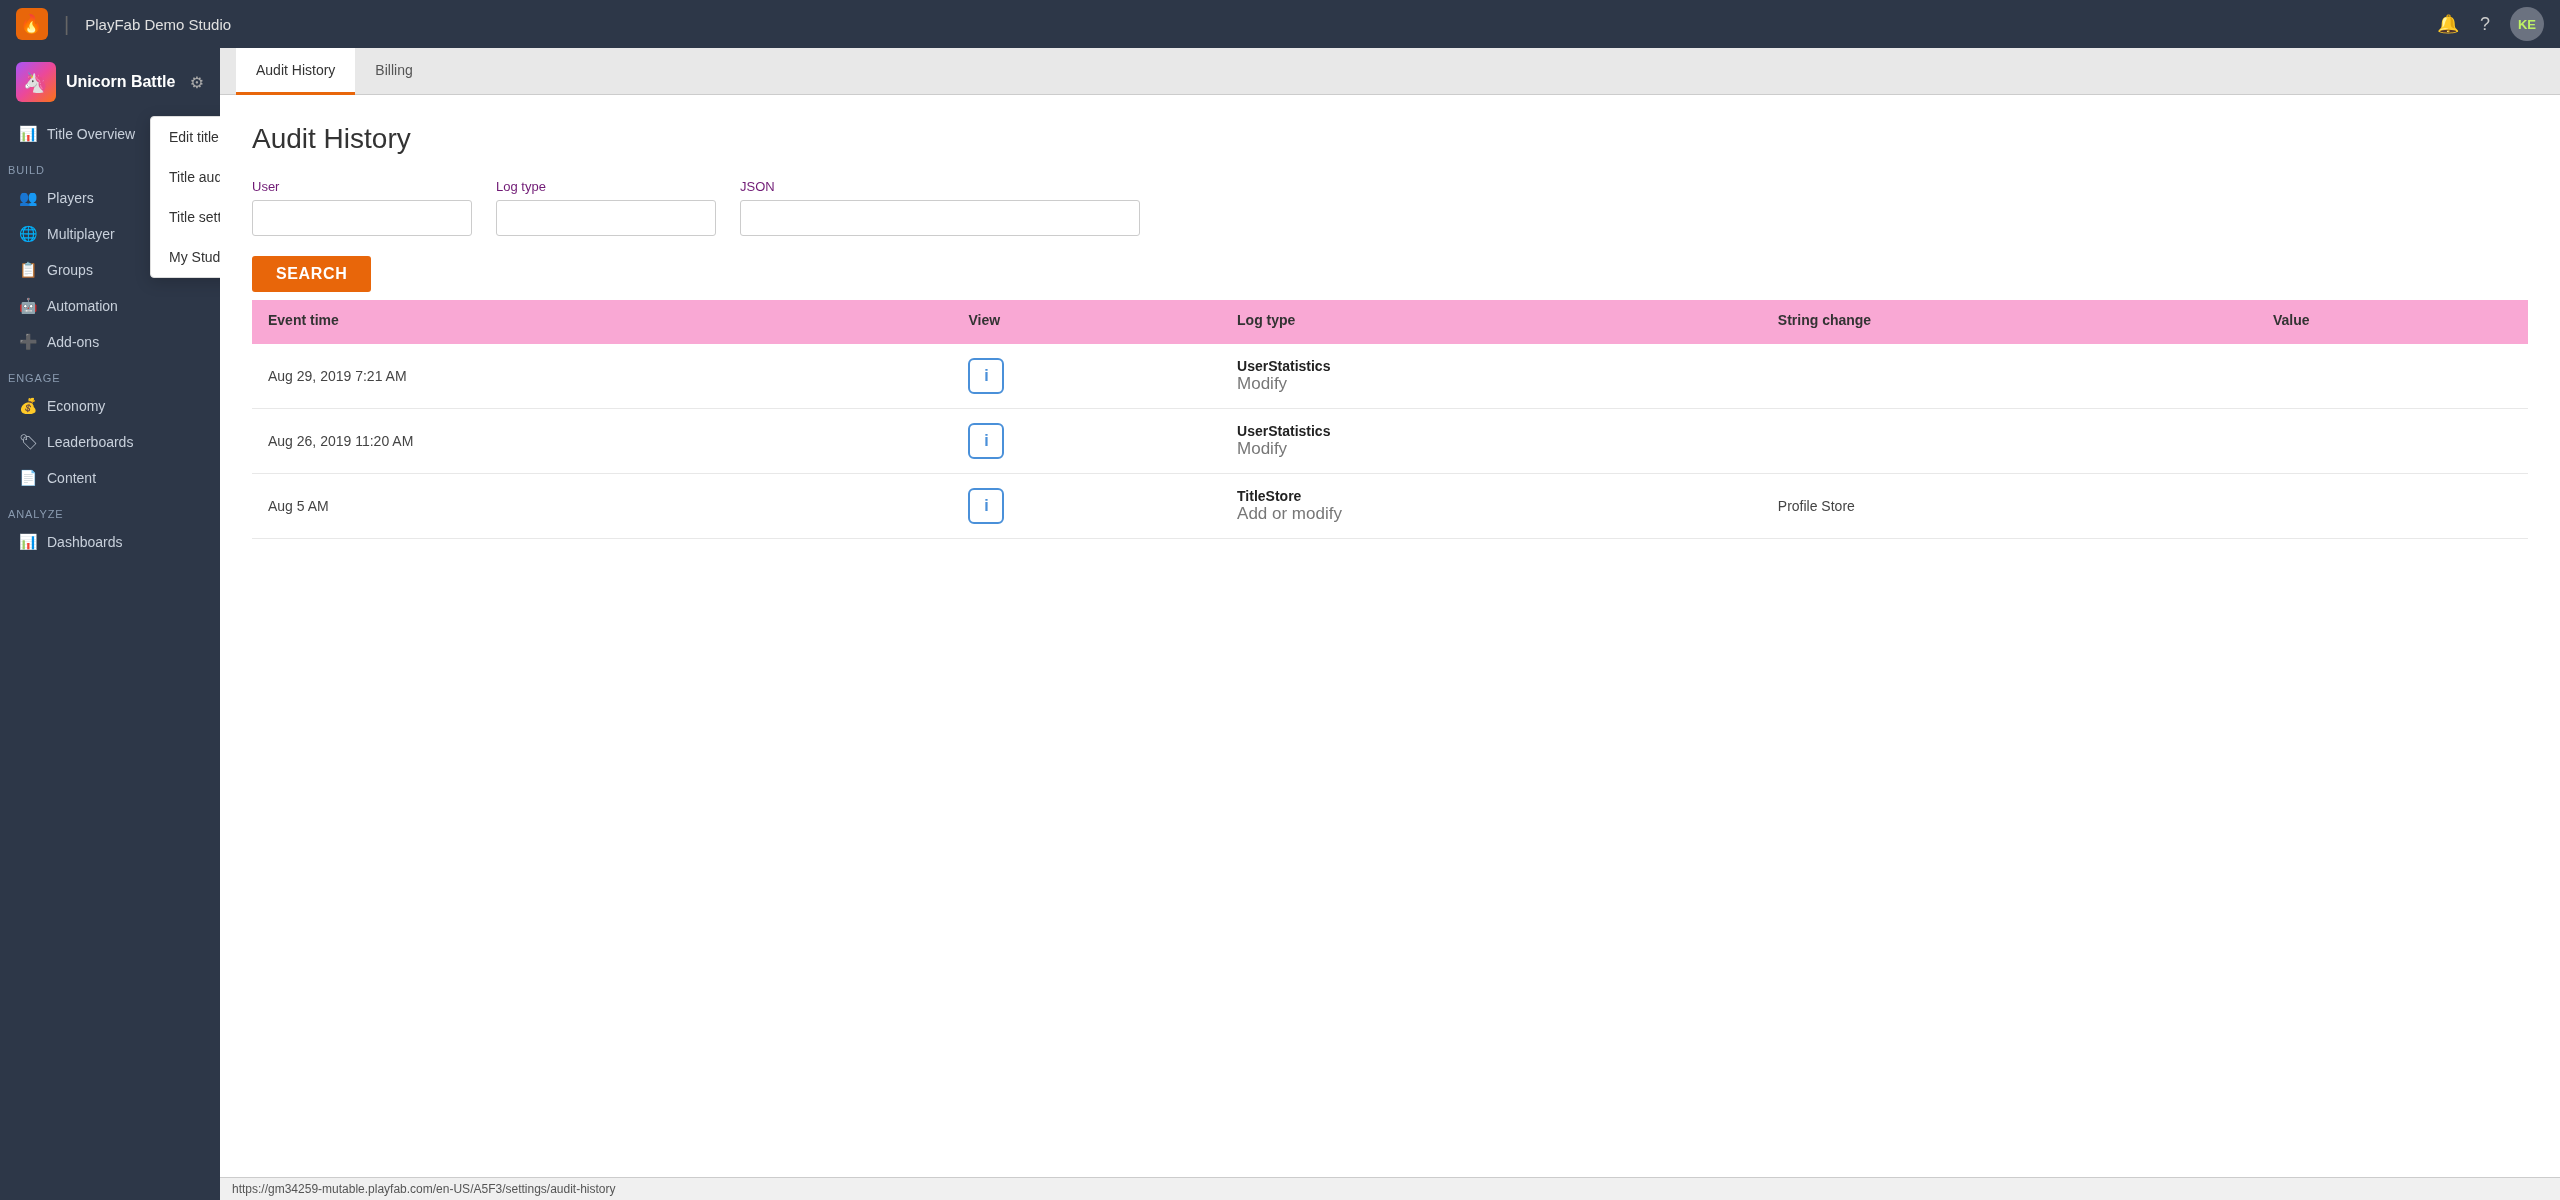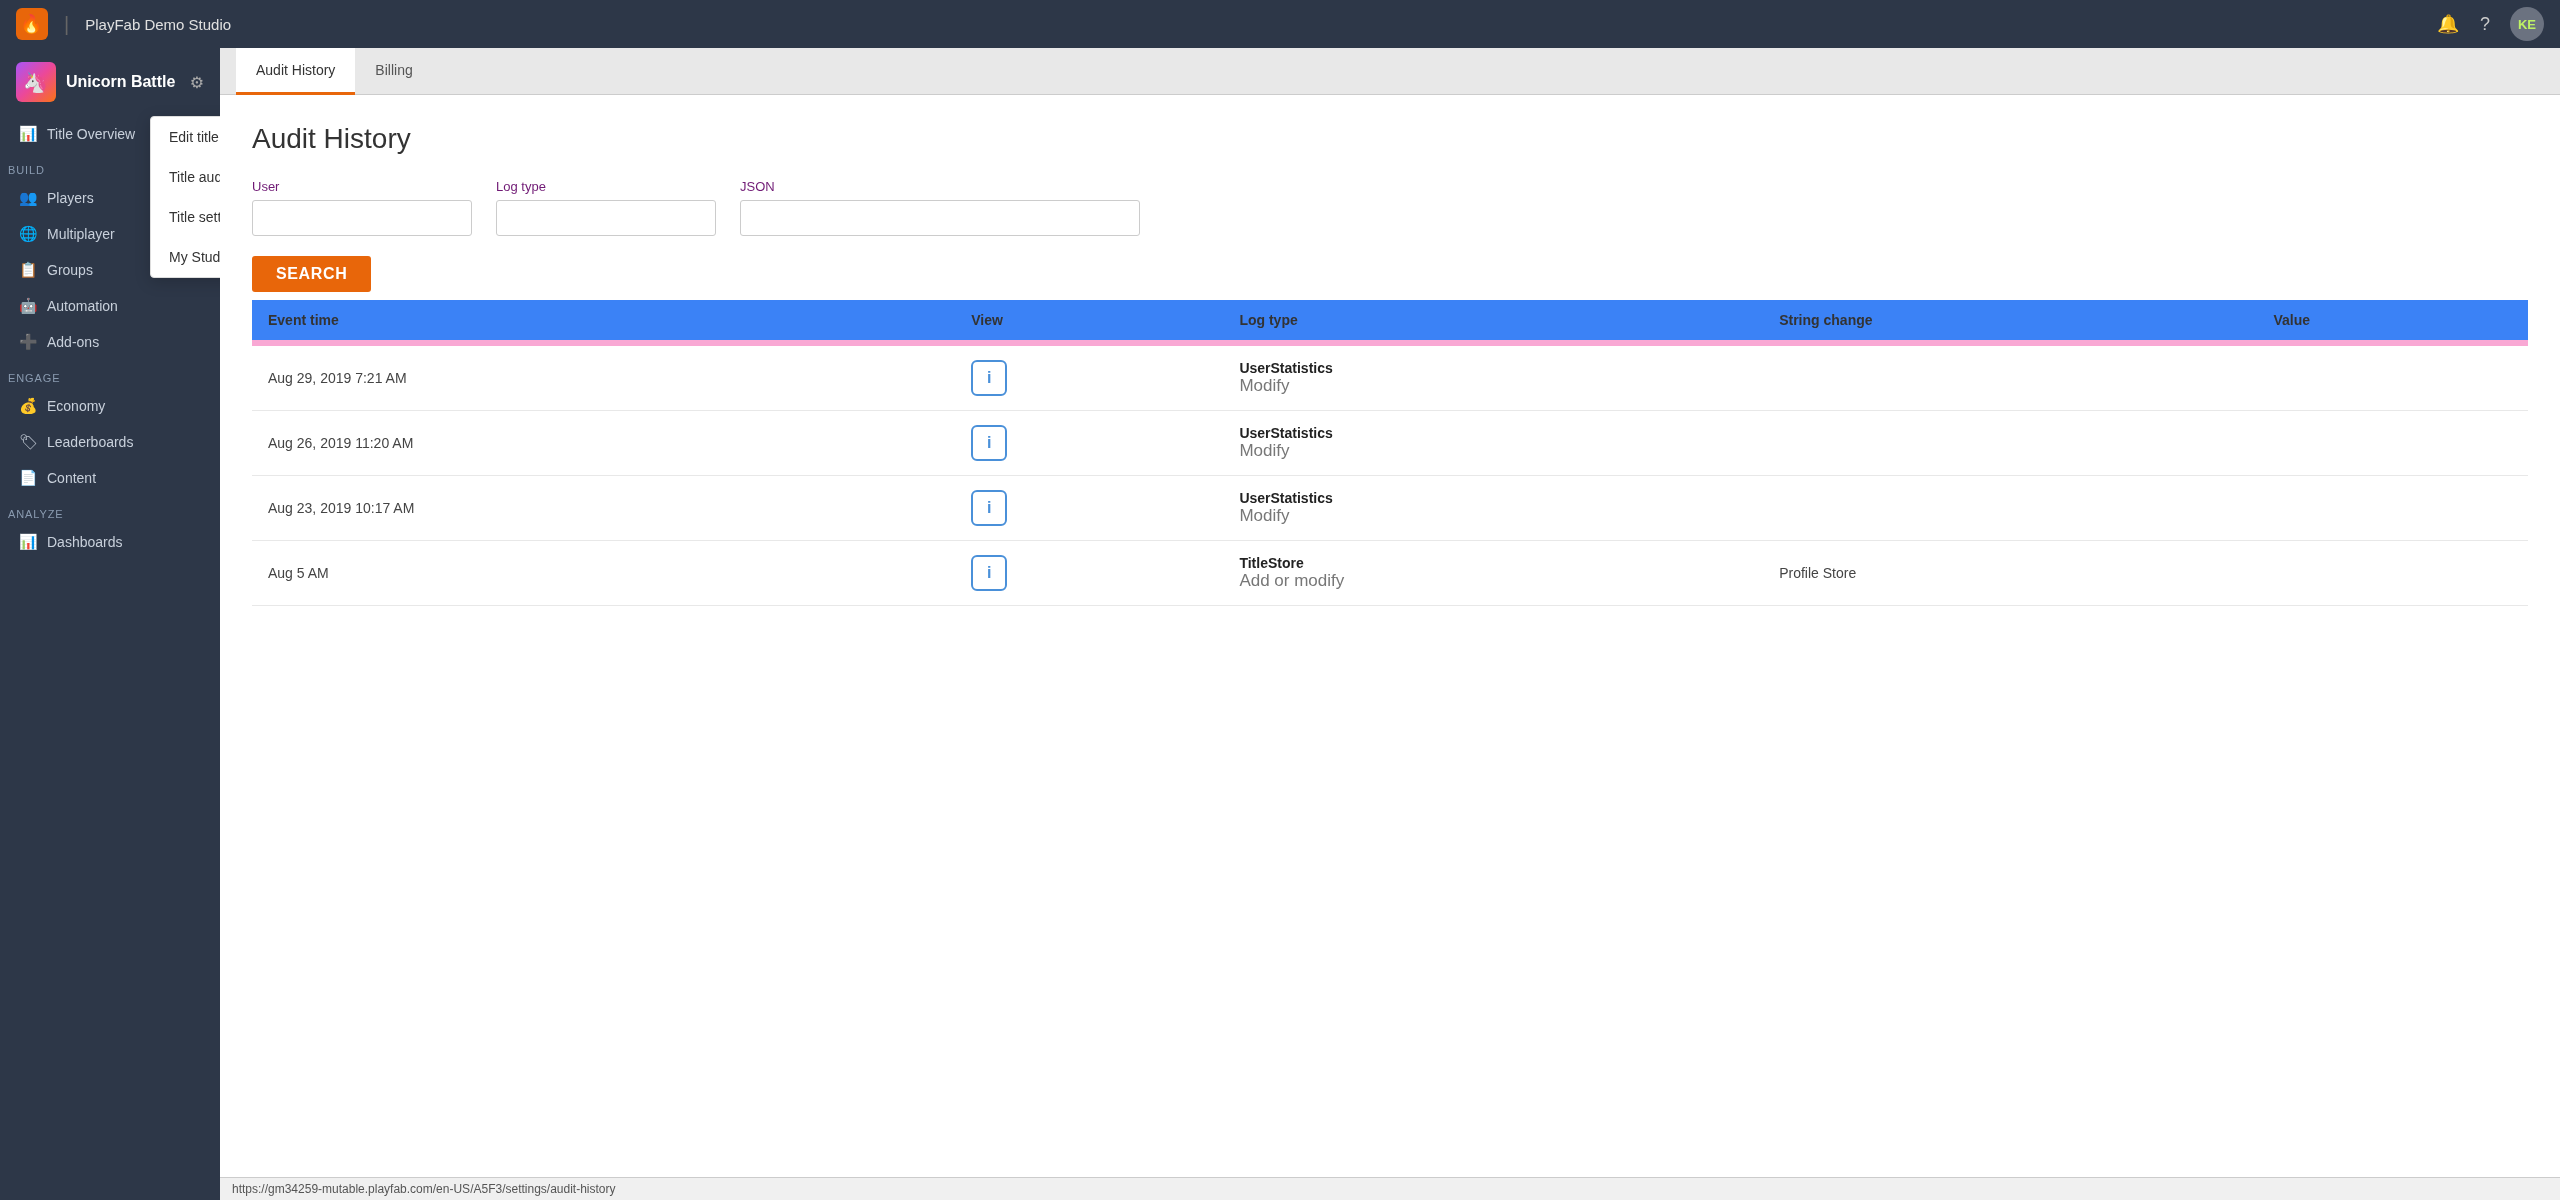--- a/index.html
+++ b/index.html
@@ -204,22 +204,22 @@
       width: 100%;
       border-collapse: collapse;
       margin-top: 8px;
     }
     .audit-table th {
       text-align: left;
       padding: 12px 16px;
       font-size: 14px;
       font-weight: 600;
       color: #333;
-      border-bottom: 6px solid #f9a8d4;
-      background: #3b82f6;
+      border-bottom: 4px solid #f9a8d4;
+      background: #f9a8d4;
     }
     .audit-table td {
       padding: 14px 16px;
       font-size: 14px;
       color: #444;
       border-bottom: 1px solid #e8e8e8;
       vertical-align: middle;
     }
 
     .log-type-name { font-weight: 600; color: #222; }
@@ -384,32 +384,20 @@
       <button class="view-btn" title="View">i</button>
     </td>
     <td>
       <div class="log-type-name">UserStatistics</div>
       <div class="log-type-sub">Modify</div>
     </td>
     <td></td>
     <td></td>
   </tr>
             <tr>
-    <td>Aug 23, 2019 10:17 AM</td>
-    <td>
-      <button class="view-btn" title="View">i</button>
-    </td>
-    <td>
-      <div class="log-type-name">UserStatistics</div>
-      <div class="log-type-sub">Modify</div>
-    </td>
-    <td></td>
-    <td></td>
-  </tr>
-            <tr>
     <td>Aug 5 AM</td>
     <td>
       <button class="view-btn" title="View">i</button>
     </td>
     <td>
       <div class="log-type-name">TitleStore</div>
       <div class="log-type-sub">Add or modify</div>
     </td>
     <td>Profile Store</td>
     <td></td>

